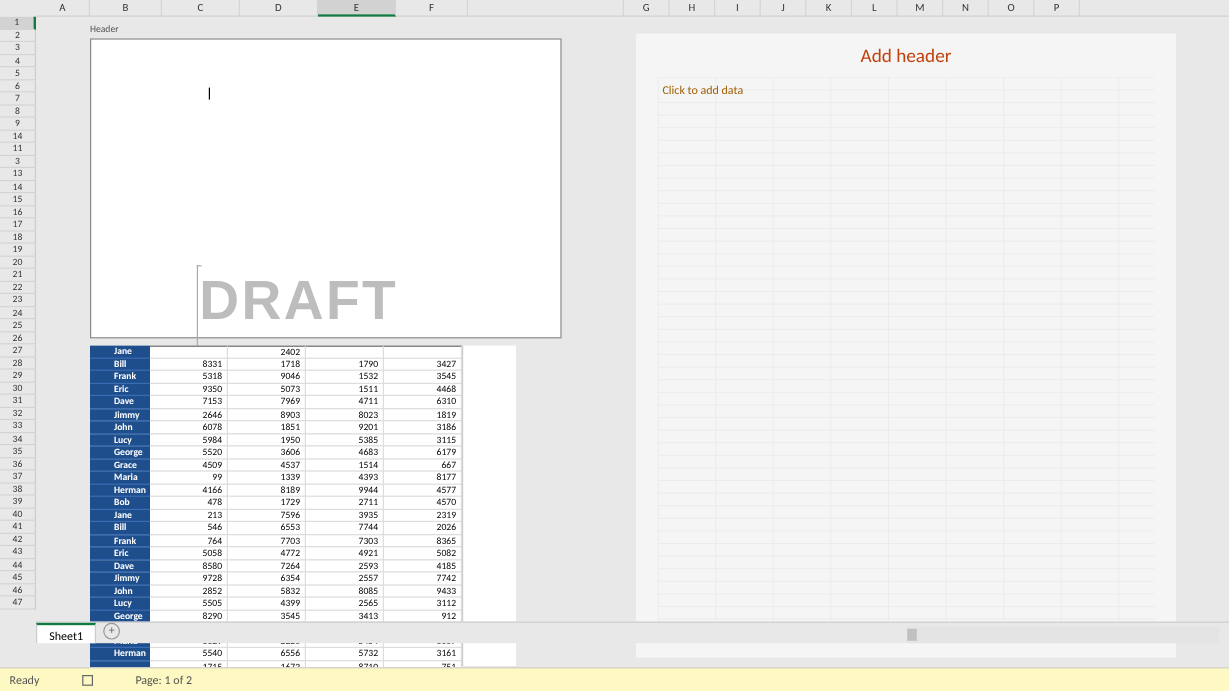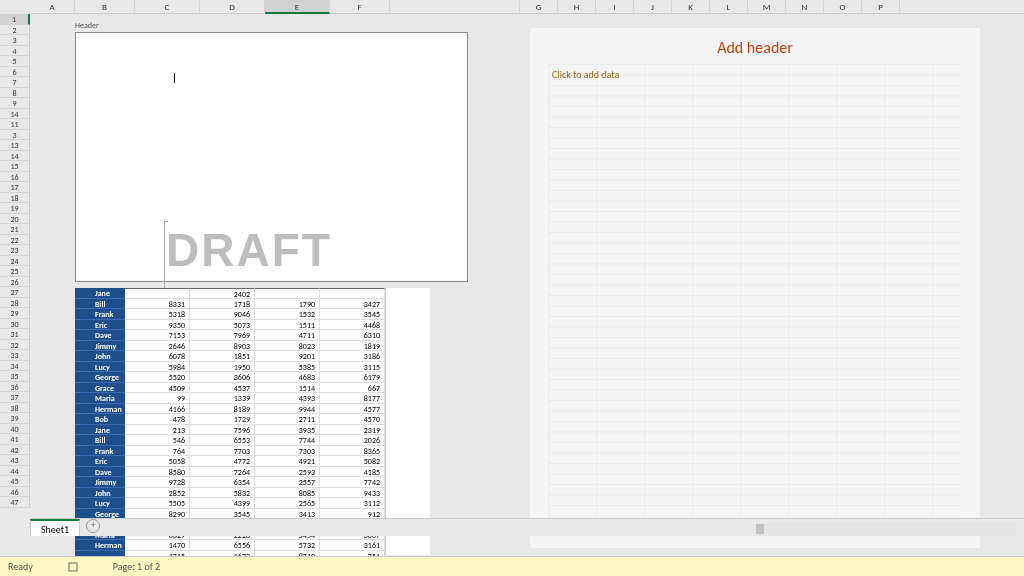--- a/index.html
+++ b/index.html
@@ -311,21 +311,21 @@
         </div>
         <div class="data-row">
           <div class="name-cell">Maria</div>
           <div class="num-cell">6329</div>
           <div class="num-cell">2220</div>
           <div class="num-cell">5454</div>
           <div class="num-cell">3007</div>
         </div>
         <div class="data-row">
           <div class="name-cell">Herman</div>
-          <div class="num-cell">1470</div>
+          <div class="num-cell">5540</div>
           <div class="num-cell">6556</div>
           <div class="num-cell">5732</div>
           <div class="num-cell">3161</div>
         </div>
         <div class="data-row">
           <div class="name-cell"></div>
           <div class="num-cell">1715</div>
           <div class="num-cell">1672</div>
           <div class="num-cell">8710</div>
           <div class="num-cell">751</div>

